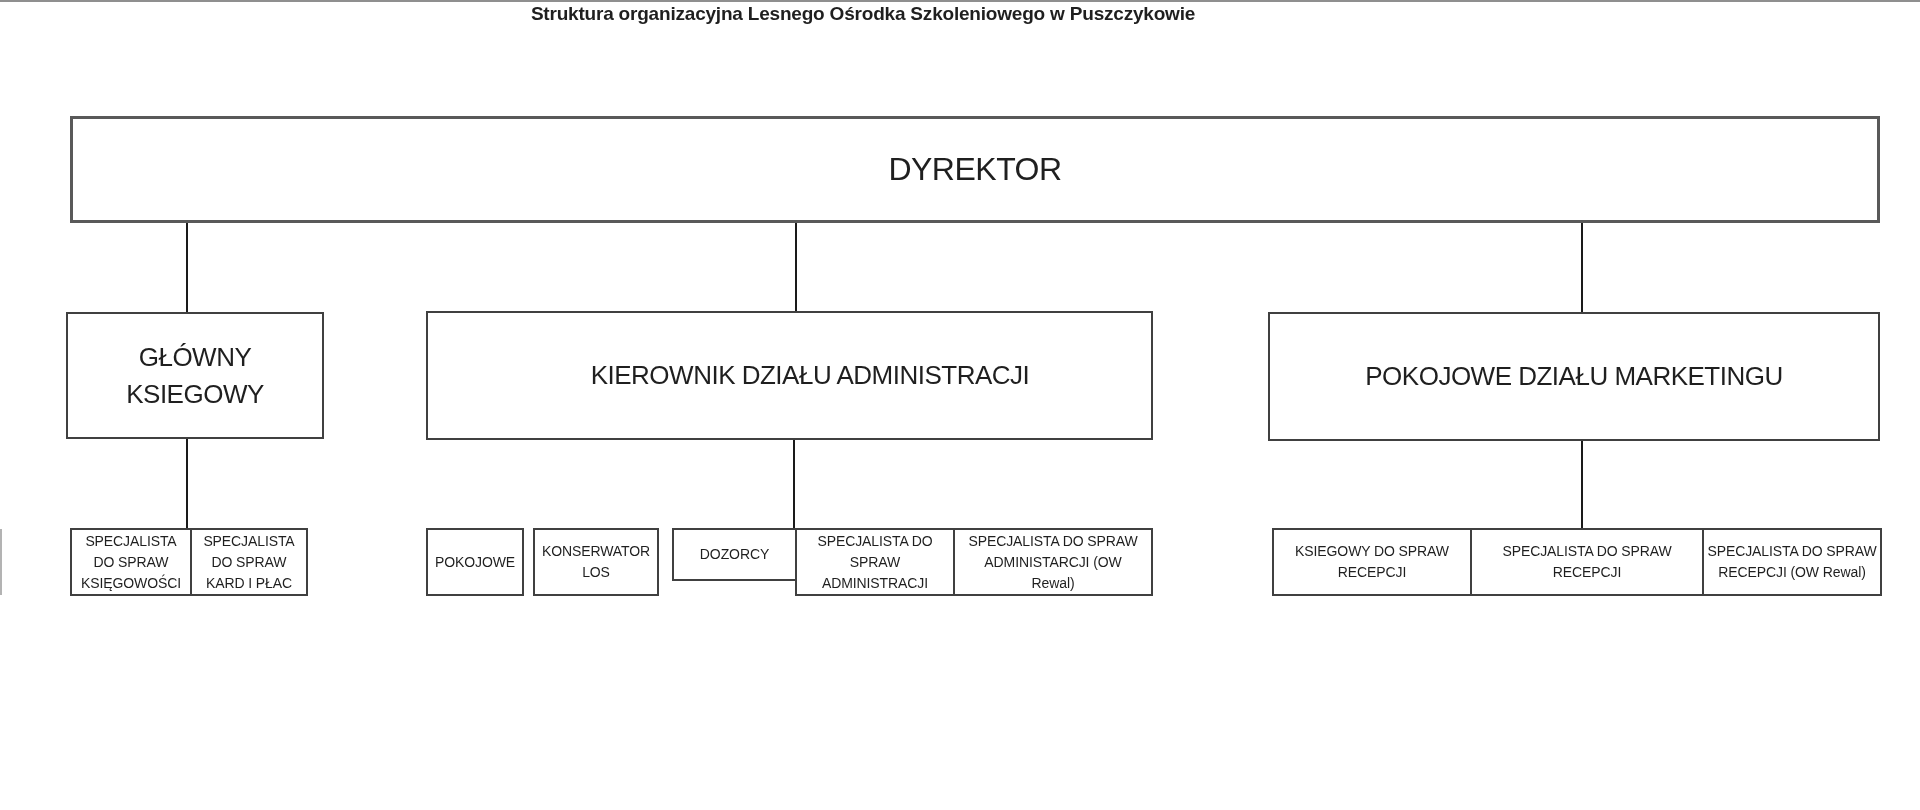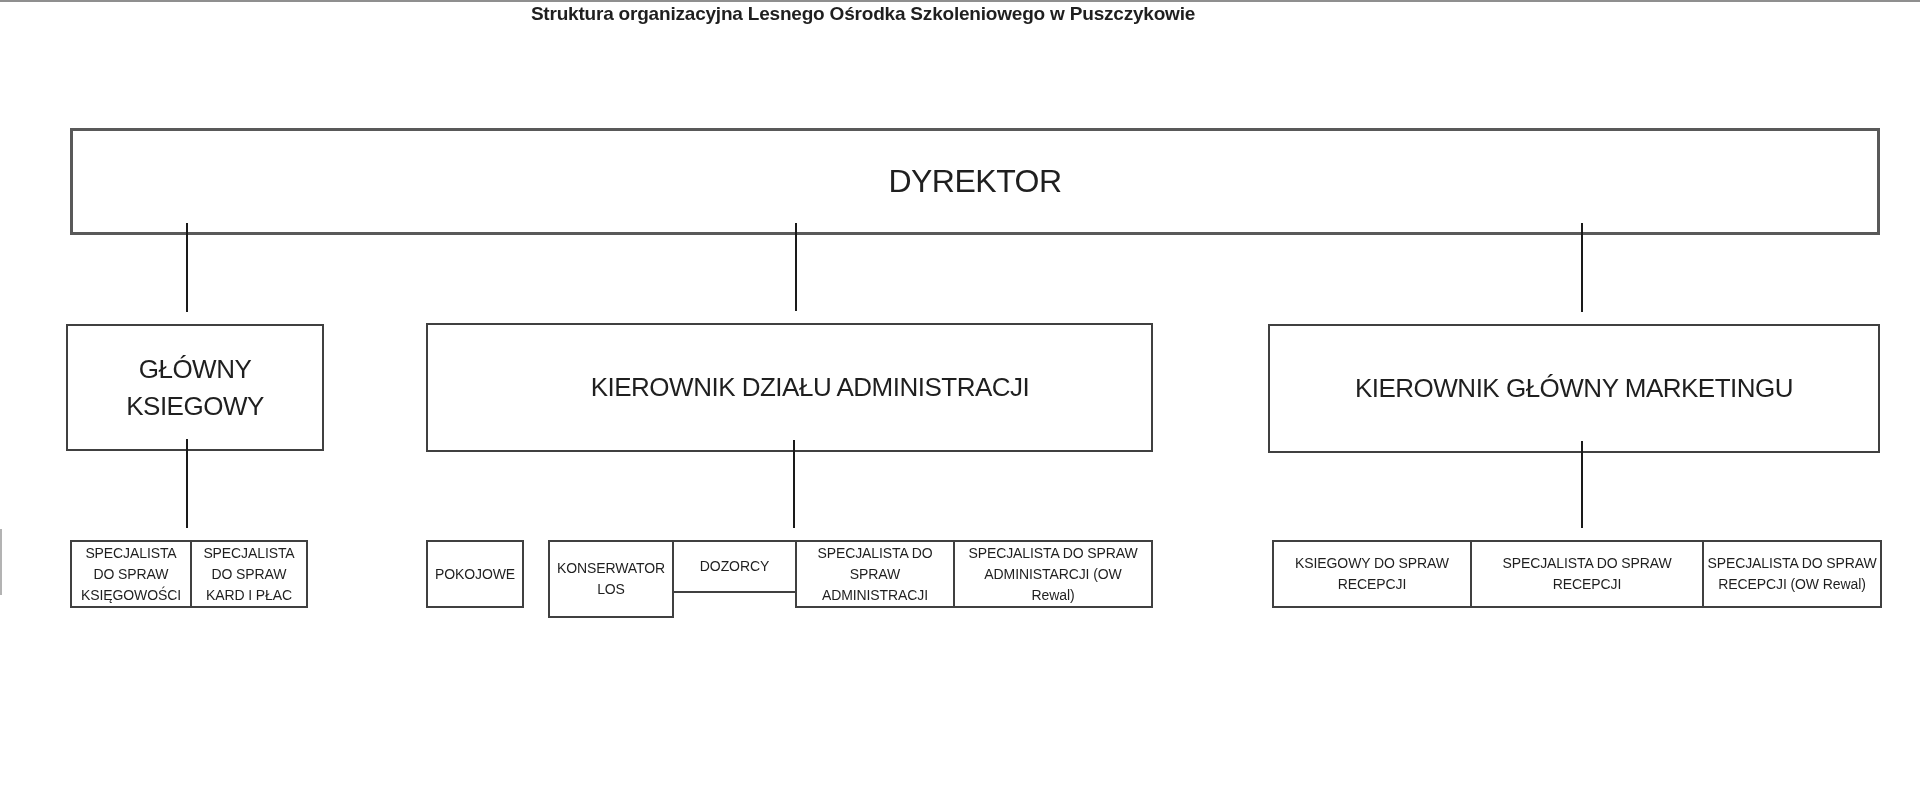--- a/index.html
+++ b/index.html
@@ -45,21 +45,20 @@
   .node {
     position: absolute;
     box-sizing: border-box;
     background: #ffffff;
     border: 2px solid #404040;
     display: flex;
     align-items: center;
     justify-content: center;
     text-align: center;
     white-space: pre-line;
-    margin-top: 12px;
   }
   .node.root {
     border: 3px solid #595959;
     font-size: 32px;
     letter-spacing: -0.5px;
   }
   .node.lvl2 {
     font-size: 26px;
     letter-spacing: -0.5px;
     line-height: 1.4;
@@ -87,35 +86,35 @@
 
   <div class="node root" style="left:70px; top:116px; width:1810px; height:107px;">DYREKTOR</div>
 
   <div class="vline" style="left:186px; top:223px; height:89px;"></div>
   <div class="vline" style="left:795px; top:223px; height:88px;"></div>
   <div class="vline" style="left:1581px; top:223px; height:89px;"></div>
 
   <div class="node lvl2" style="left:66px; top:312px; width:258px; height:127px;">GŁÓWNY
 KSIEGOWY</div>
   <div class="node lvl2" style="left:426px; top:311px; width:727px; height:129px;padding-left:41px;">KIEROWNIK DZIAŁU ADMINISTRACJI</div>
-  <div class="node lvl2" style="left:1268px; top:312px; width:612px; height:129px;">KIEROWNIK GŁÓWNY MARKETINGU</div>
+  <div class="node lvl2" style="left:1268px; top:312px; width:612px; height:129px;">POKOJOWE DZIAŁU MARKETINGU</div>
 
   <div class="vline" style="left:186px; top:439px; height:89px;"></div>
   <div class="vline" style="left:793px; top:440px; height:88px;"></div>
   <div class="vline" style="left:1581px; top:441px; height:87px;"></div>
 
   <div class="node leaf" style="left:70px; top:528px; width:122px; height:68px;">SPECJALISTA
 DO SPRAW
 KSIĘGOWOŚCI</div>
   <div class="node leaf" style="left:190px; top:528px; width:118px; height:68px;">SPECJALISTA
 DO SPRAW
 KARD I PŁAC</div>
 
   <div class="node leaf" style="left:426px; top:528px; width:98px; height:68px;">POKOJOWE</div>
-  <div class="node leaf" style="left:548px; top:528px; width:126px; height:78px;">KONSERWATOR
+  <div class="node leaf" style="left:533px; top:528px; width:126px; height:68px;">KONSERWATOR
 LOS</div>
   <div class="node leaf" style="left:672px; top:528px; width:125px; height:53px;">DOZORCY</div>
   <div class="node leaf" style="left:795px; top:528px; width:160px; height:68px;">SPECJALISTA DO
 SPRAW
 ADMINISTRACJI</div>
   <div class="node leaf" style="left:953px; top:528px; width:200px; height:68px;">SPECJALISTA DO SPRAW
 ADMINISTARCJI (OW
 Rewal)</div>
 
   <div class="node leaf" style="left:1272px; top:528px; width:200px; height:68px;">KSIEGOWY DO SPRAW

